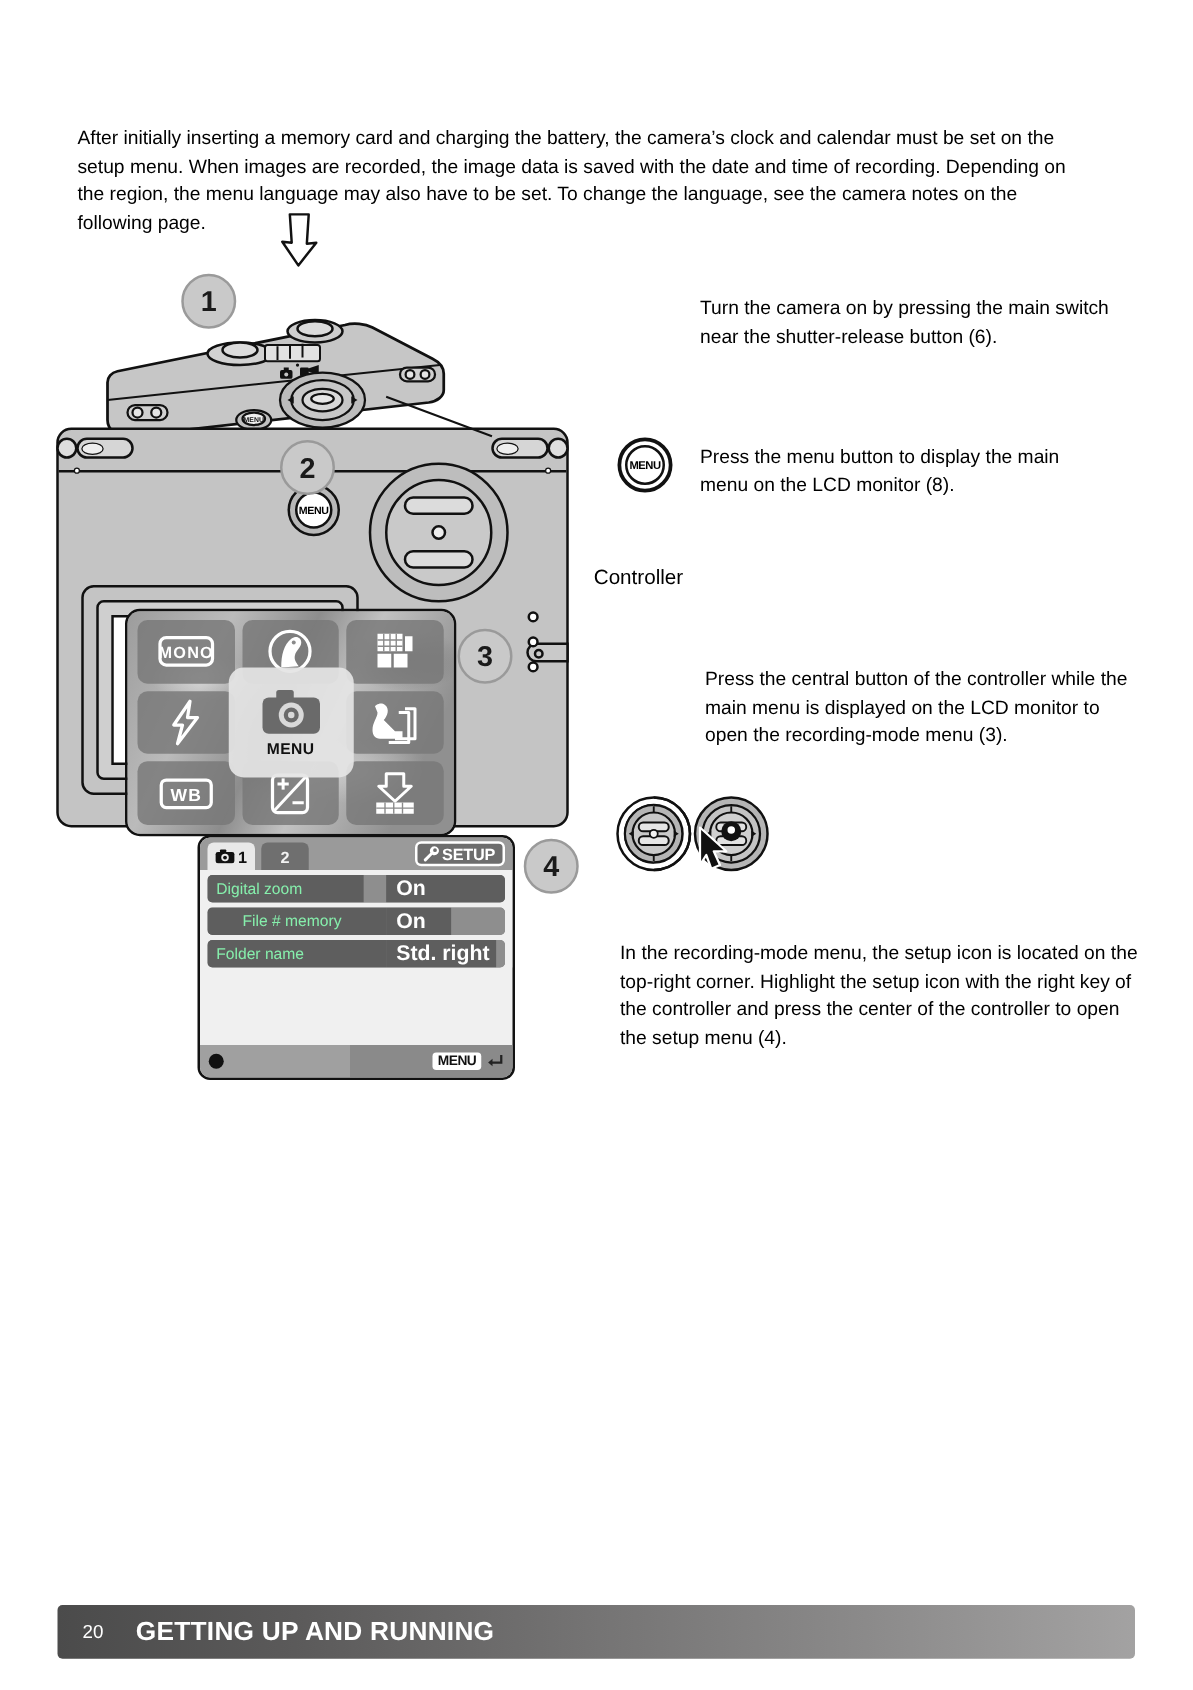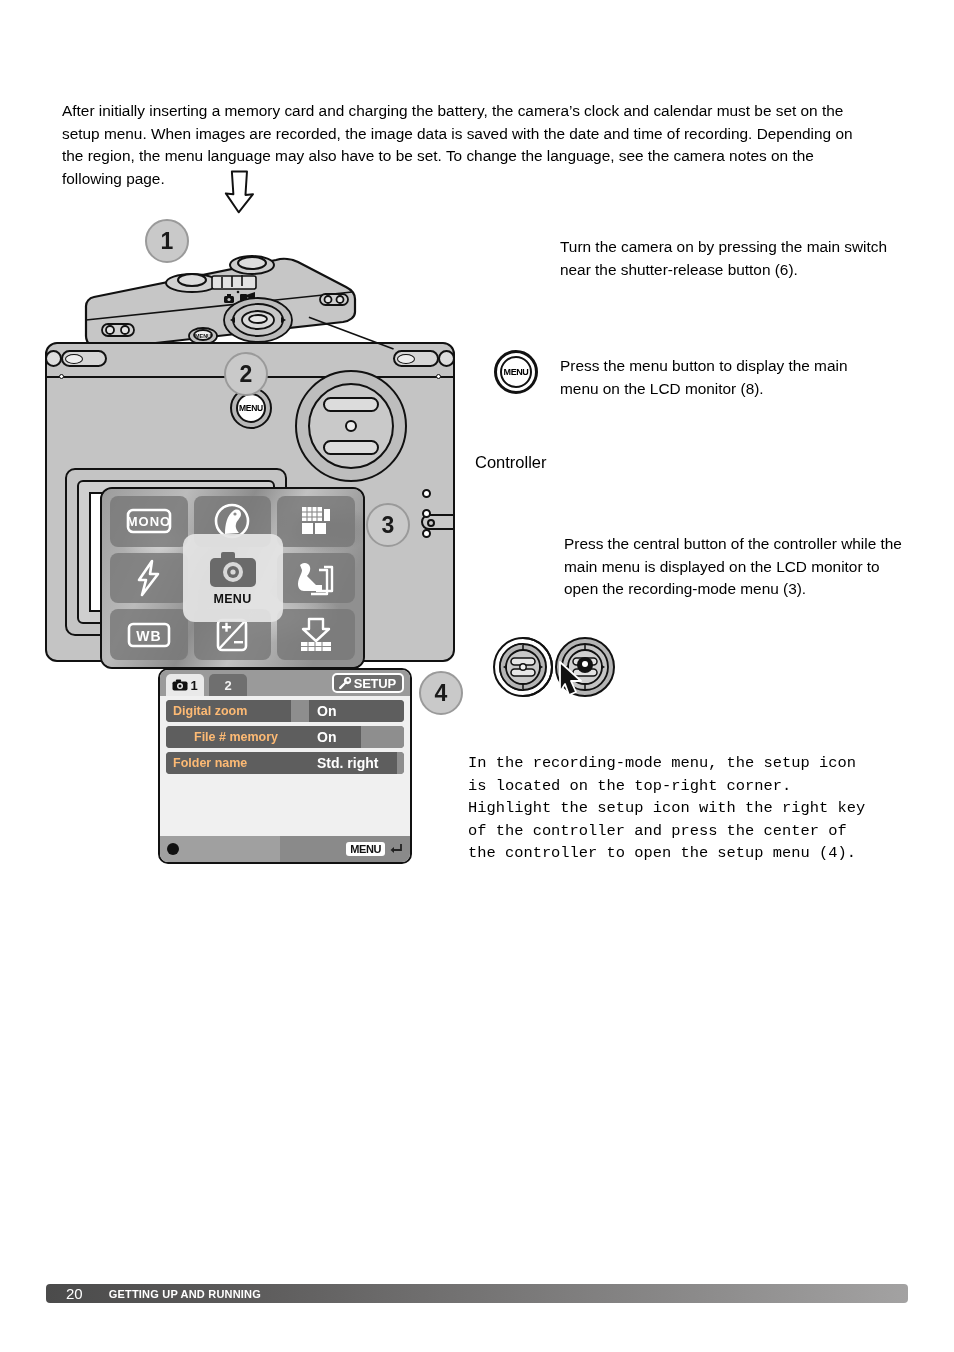--- a/index.html
+++ b/index.html
@@ -165,25 +165,25 @@
     background:#6d6d6d;border:2px solid #fff;border-radius:5px;
     display:flex;align-items:center;gap:2px;
     color:#fff;font-size:13px;font-weight:700;letter-spacing:-.2px;box-sizing:border-box;
   }
   .sp-body{position:relative;background:#f0f0f0;padding:4px 6px 0 6px;}
   .sp-row{
     display:flex;height:22px;margin-bottom:4px;border-radius:4px;overflow:hidden;
     background:#7a7a7a;
   }
   .sp-row .nm{
-    flex:0 0 125px;background:#5e5e5e;color:#fdba74;font-size:12.5px;font-weight:700;
+    flex:0 0 125px;background:#5e5e5e;color:#86efac;font-size:12.5px;font-weight:400;
     display:flex;align-items:center;padding-left:7px;box-sizing:border-box;
   }
   .sp-row .vl{
-    flex:1;background:#5e5e5e;color:#fff;font-size:14px;font-weight:700;
+    flex:1;background:#5e5e5e;color:#fff;font-size:17px;font-weight:700;
     display:flex;align-items:center;padding-left:8px;box-sizing:border-box;text-align:center;
   }
   .sp-row .pad{flex:0 0 var(--pad,0px);background:#8e8e8e;}
   .sp-foot{
     position:absolute;left:0;right:0;bottom:0;height:26px;
     background:linear-gradient(90deg,#a0a0a0 0%,#a0a0a0 48%,#8a8a8a 48%,#8a8a8a 100%);
     display:flex;align-items:center;padding:0 7px;box-sizing:border-box;
   }
   .sp-foot .dot{width:12px;height:12px;border-radius:50%;background:#111;margin-right:6px;}
   .sp-foot .entr{font-size:12.5px;font-weight:700;color:#111;margin-top:44px;}
@@ -191,43 +191,43 @@
   .sp-foot .mnu{
     background:#fff;color:#111;font-size:11px;font-weight:700;letter-spacing:-.4px;
     padding:1px 4px;border-radius:3px;
   }
 
   
   .rtext{position:absolute;font-size:15.4px;line-height:22.6px;}
   .t1{left:560px;top:236px;width:330px;}
   .t2{left:560px;top:355px;width:330px;}
   .t3{left:564px;top:505px;width:345px;margin-top:28px;}
-  .t4{left:468px;top:752px;width:415px;font-family:Liberation Mono, monospace;}
+  .t4{left:496px;top:752px;width:415px;}
   .controller-lbl{position:absolute;left:475px;top:453px;font-size:16.5px;}
 
   .menuicon{
     position:absolute;left:494px;top:350px;width:44px;height:44px;border-radius:50%;
     border:3px solid #111;box-sizing:border-box;background:#fff;
   }
   .menuicon:after{
     content:"MENU";position:absolute;left:3px;top:3px;right:3px;bottom:3px;border-radius:50%;
     border:2.5px solid #111;box-sizing:border-box;background:#fff;
     display:flex;align-items:center;justify-content:center;font-size:9px;font-weight:700;letter-spacing:-.4px;
   }
 
   .ctrlpair{position:absolute;left:492px;top:636px;width:140px;height:62px;}
 
   
   .footer{
-    position:absolute;left:46px;top:1284px;width:862px;height:19px;border-radius:4px;
+    position:absolute;left:46px;top:1284px;width:862px;height:43px;border-radius:4px;
     background:linear-gradient(90deg,#4b4b4b 0%,#5b5a5a 22%,#737272 48%,#8b8a8a 75%,#a3a2a2 100%);
     display:flex;align-items:center;color:#fff;box-sizing:border-box;
   }
   .footer .pg{margin-left:20px;font-size:15px;font-weight:400;}
-  .footer .sec{margin-left:26px;font-size:11px;font-weight:700;letter-spacing:.2px;}
+  .footer .sec{margin-left:26px;font-size:21px;font-weight:700;letter-spacing:.2px;}
 </style>
 </head>
 <body>
 
 <div class="page">
 
   <div class="intro">After initially inserting a memory card and charging the battery, the camera’s clock and calendar must be set on the setup menu. When images are recorded, the image data is saved with the date and time of recording. Depending on the region, the menu language may also have to be set. To change the language, see the camera notes on the following page.</div>
 
   <div class="illus" style="top:0;">
 

